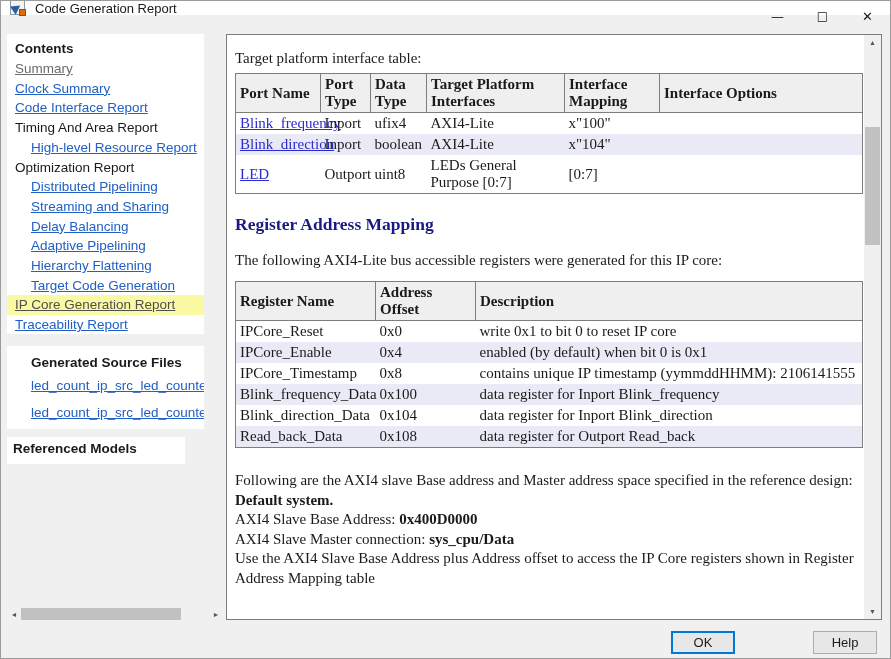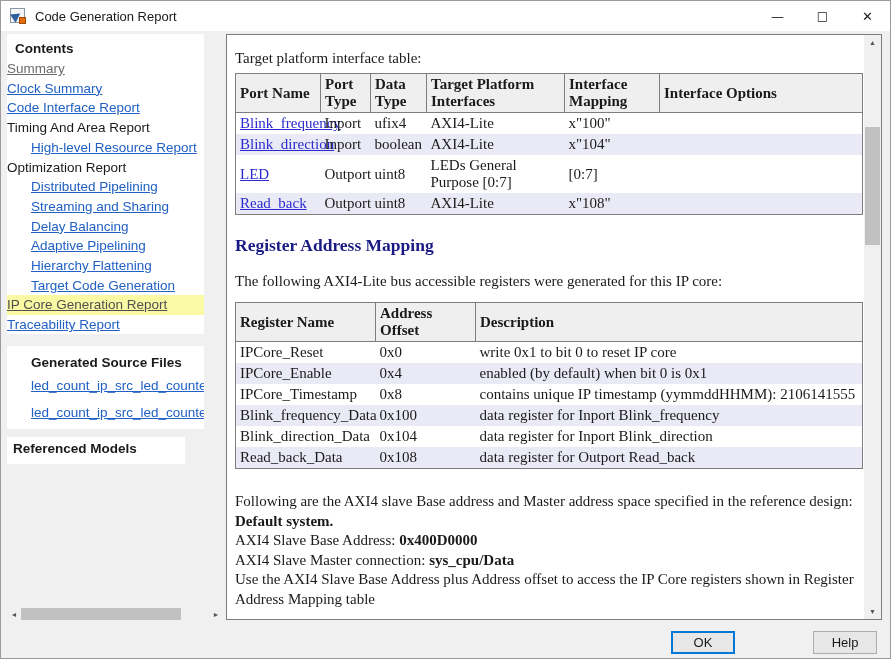--- a/index.html
+++ b/index.html
@@ -7,21 +7,21 @@
   body {
     position: relative;
     background: #f0f0f0;
     font-family: "Liberation Sans", sans-serif;
     overflow: hidden;
     border: 1px solid #9b9b9b;
   }
 
   
   .titlebar {
-    position: absolute; left: 0; top: 0; width: 889px; height: 30px;
+    position: absolute; left: 0; top: 0; width: 889px; height: 14px;
     background: #ffffff; display: flex; align-items: center;
   }
   .titlebar .app-icon { width: 17px; height: 17px; margin-left: 9px; position: relative; }
   .titlebar .title-text { margin-left: 8px; font-size: 13px; color: #1a1a1a; }
   .win-controls { position: absolute; right: 0; top: 0; height: 30px; display: flex; }
   .win-btn {
     width: 45px; height: 30px; display: flex; align-items: center; justify-content: center;
     color: #1a1a1a; background: transparent; border: none; font-family: "DejaVu Sans", sans-serif;
   }
   .win-btn.min  { font-size: 13px; }
@@ -29,21 +29,21 @@
   .win-btn.close{ font-size: 13px; }
 
   
   .contents-box {
     position: absolute; left: 6px; top: 33px; width: 197px; height: 300px;
     background: #ffffff; overflow: hidden; padding-top: 5px;
     font-size: 13.5px;
   }
   .contents-title { font-weight: bold; color: #1a1a1a; padding-left: 8px; line-height: 20px; }
   .toc { list-style: none; }
-  .toc li { line-height: 19.7px; white-space: nowrap; }
+  .toc li { line-height: 19.7px; padding-left: 8px; white-space: nowrap; }
   .toc li.indent { padding-left: 24px; }
   .toc a { text-decoration: underline; }
   .toc a.s-link    { color: #2160c4; }
   .toc a.s-visited { color: #6b6b6b; }
   .toc li.s-plain  { color: #1a1a1a; }
   .toc li.s-active { background: #fafaa5; }
   .toc li.s-active a { color: #4f4f4f; }
 
   .gensrc-box {
     position: absolute; left: 6px; top: 345px; width: 197px; height: 83px;
@@ -245,28 +245,20 @@
           <td></td>
         </tr>
         <tr>
           <td><a>LED</a></td>
           <td>Outport</td>
           <td>uint8</td>
           <td>LEDs General Purpose [0:7]</td>
           <td>[0:7]</td>
           <td></td>
         </tr>
-        <tr class="alt">
-          <td><a>Read_back</a></td>
-          <td>Outport</td>
-          <td>uint8</td>
-          <td>AXI4-Lite</td>
-          <td>x"108"</td>
-          <td></td>
-        </tr>
       </tbody>
     </table>
 
     <h2 class="section-heading">Register Address Mapping</h2>
 
     <p class="reg-intro">The following AXI4-Lite bus accessible registers were generated for this IP core:</p>
 
     <table class="reg-table">
       <colgroup>
           <col class="r0">

